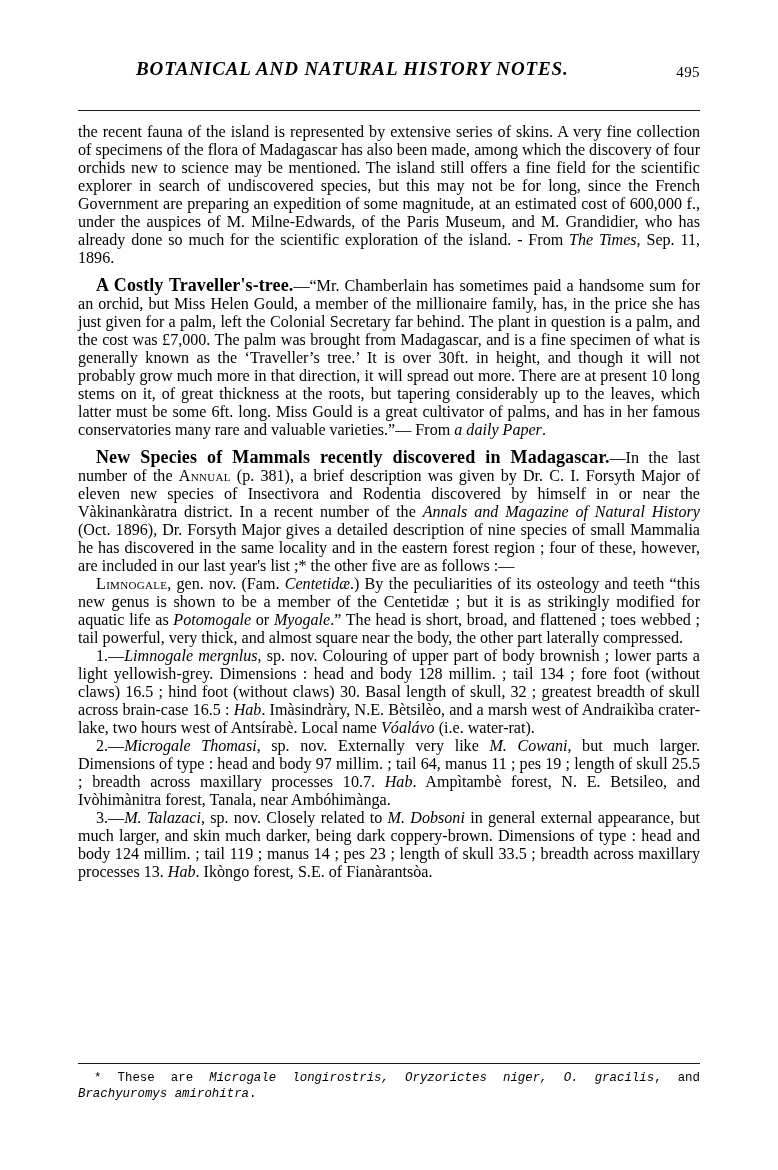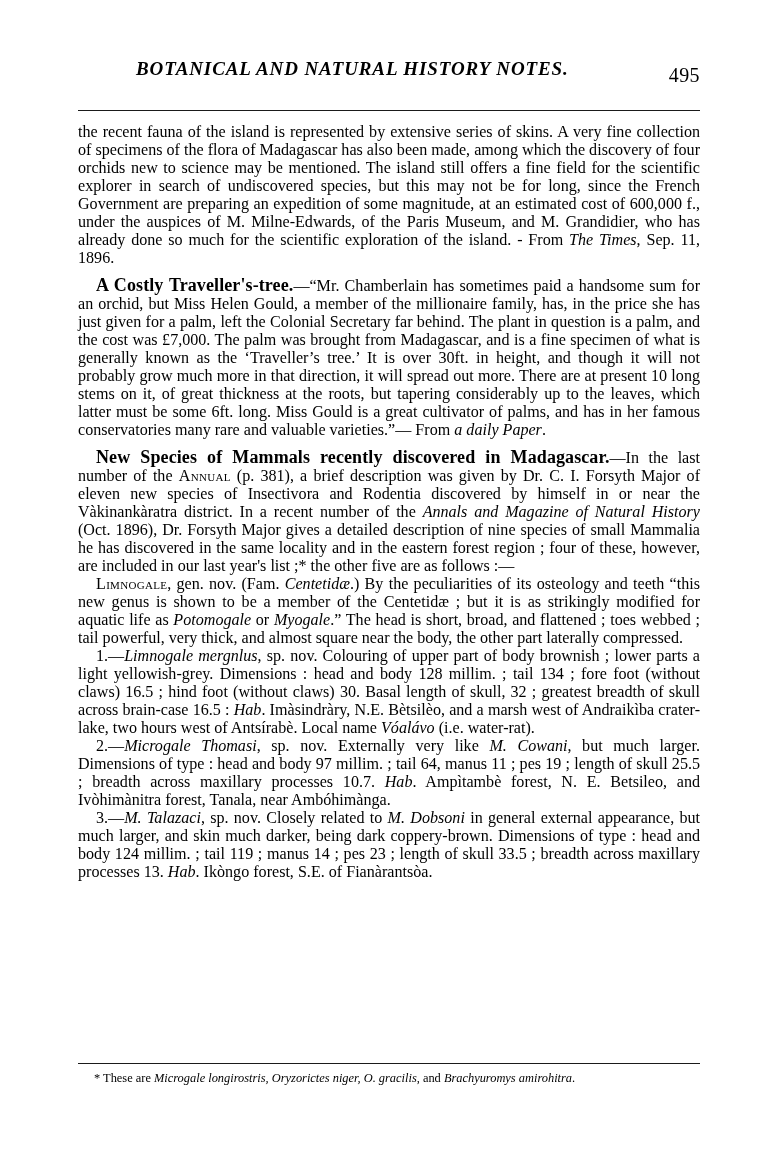--- a/index.html
+++ b/index.html
@@ -42,21 +42,21 @@
     font-style: italic;
     font-weight: bold;
     font-size: 19px;
     letter-spacing: 0.9px;
     white-space: nowrap;
   }
   .rh-folio {
     position: absolute;
     right: 0;
     top: 6px;
-    font-size: 20px;
+    font-size: 15px;
     letter-spacing: 0.4px;
     text-align: center;
   }
   .rule {
     border: 0;
     border-top: 1.6px solid #1a1a1a;
     margin: 0;
     width: 100%;
   }
   .rule-head { margin-top: 6px; }
@@ -85,20 +85,21 @@
     font-size: 18px;
     letter-spacing: 0.1px;
   }
 
   
   .footnote-area {
     position: absolute;
     left: 78px;
     top: 1063px;
     width: 622px;
+    font-family: Liberation Mono, monospace;
   }
   .rule-foot { margin-bottom: 6px; }
   .footnote {
     font-size: 12.4px;
     line-height: 16px;
     text-align: justify;
     margin: 0;
     text-indent: 16px;
   }
   .fn-star { font-size: 12.4px; }

